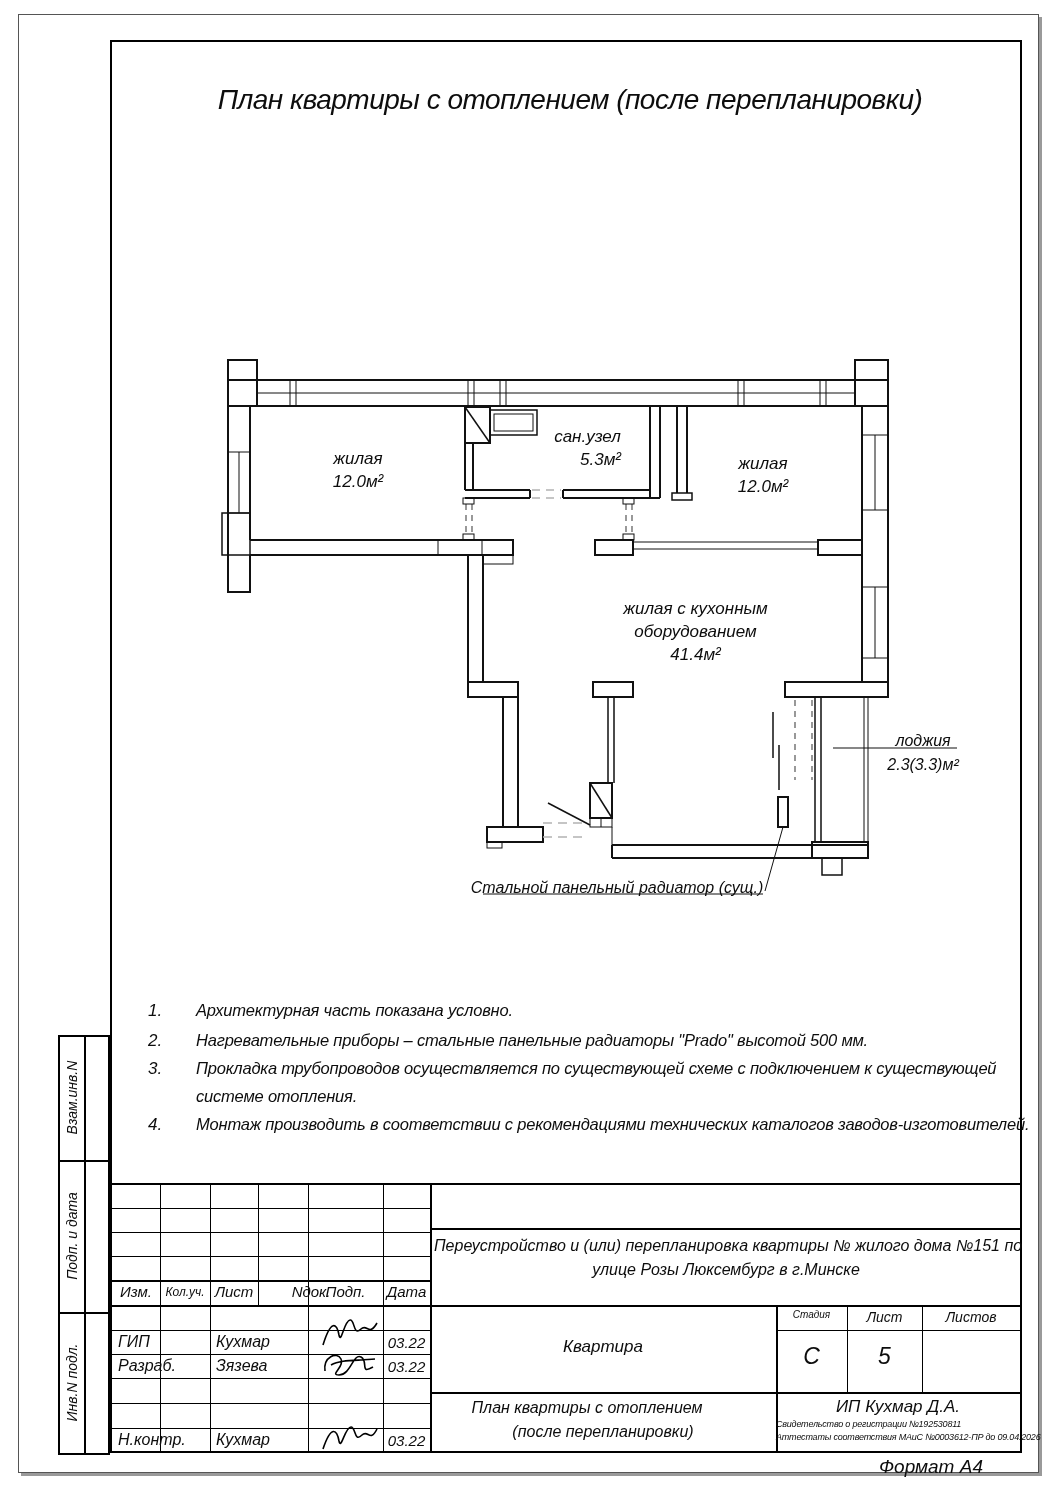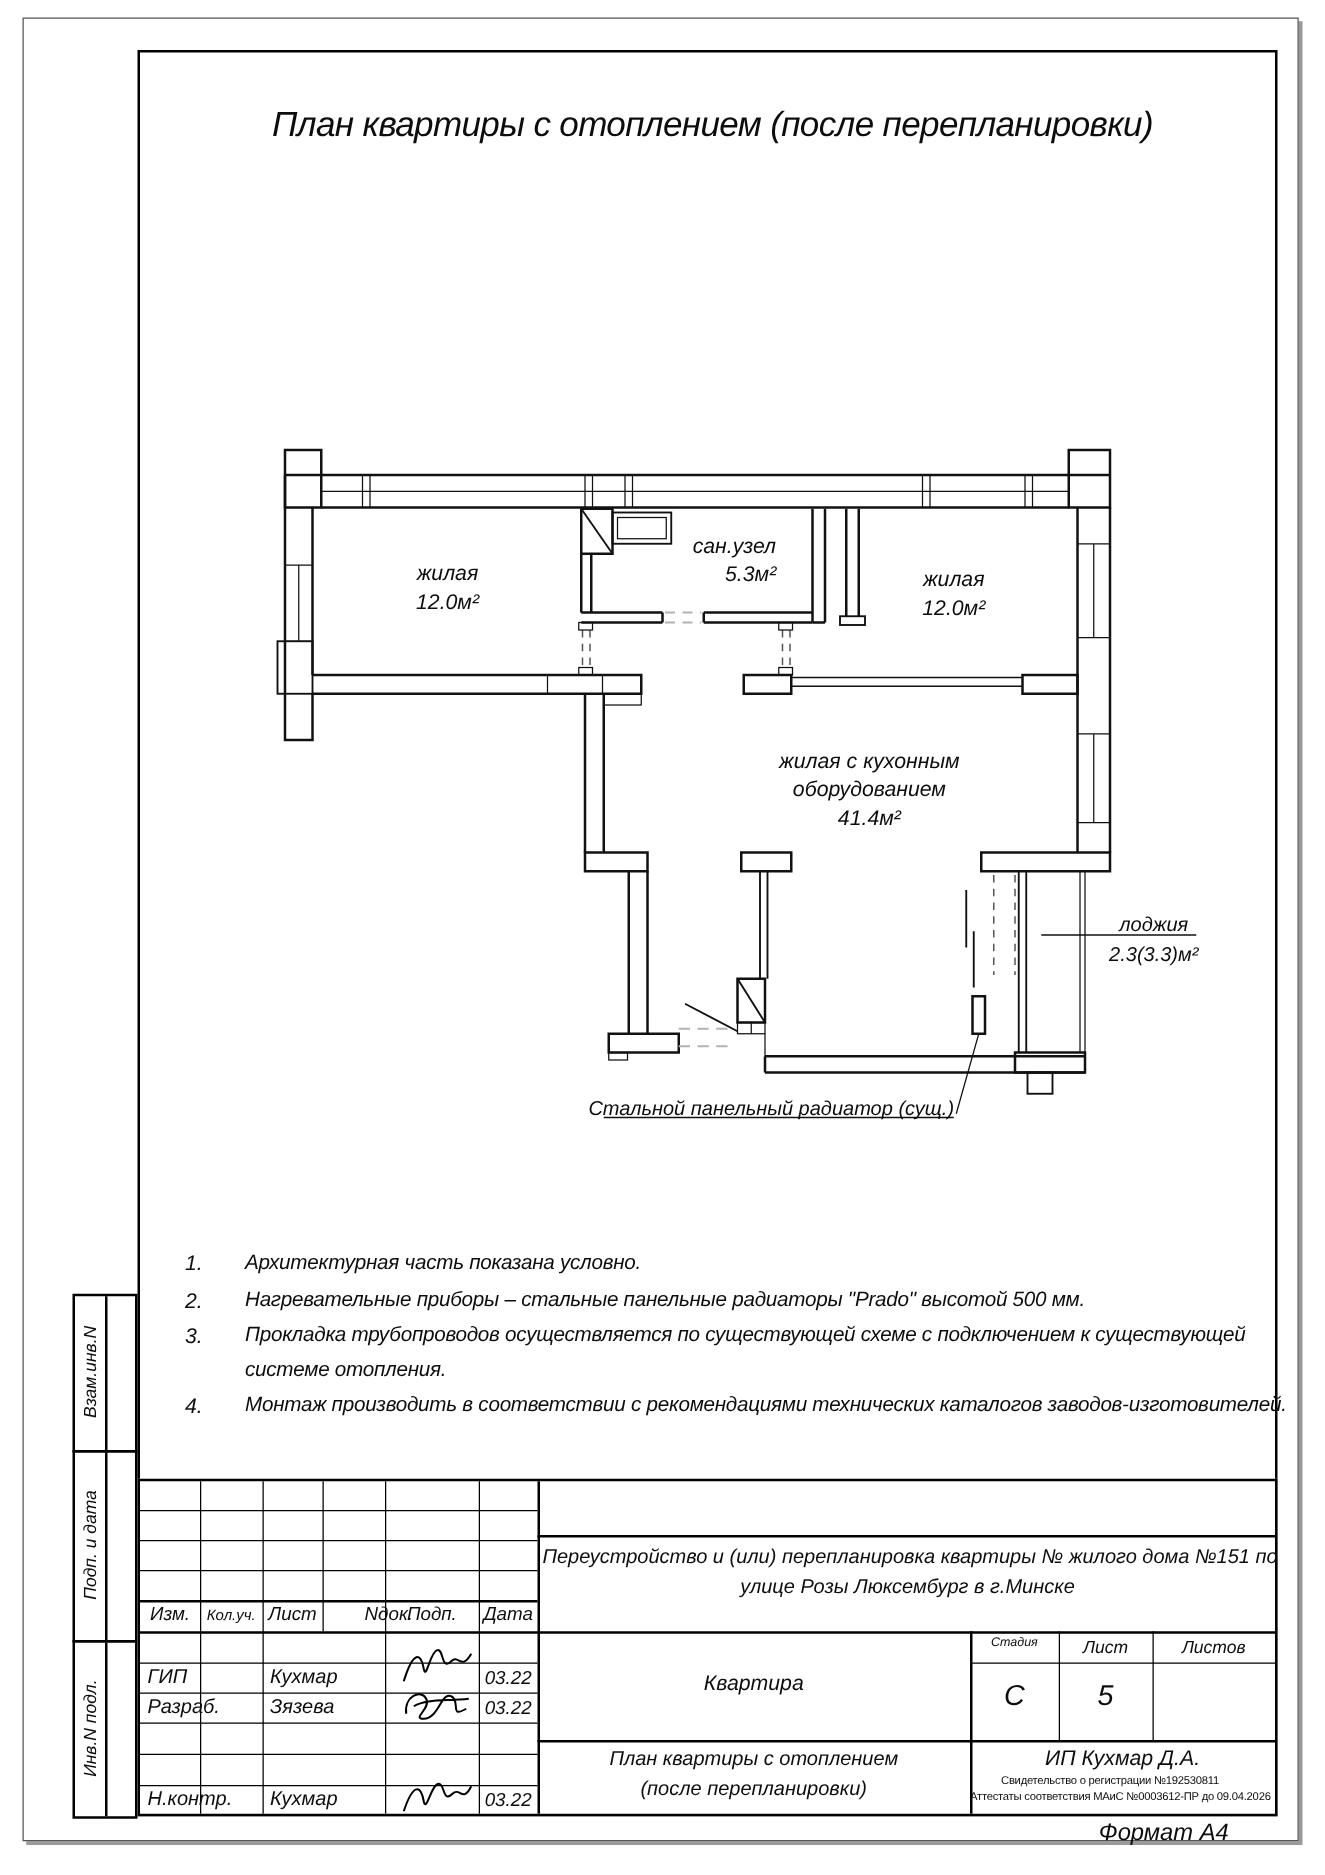--- a/index.html
+++ b/index.html
@@ -22,21 +22,21 @@
   .note-txt{position:absolute;left:196px;width:840px;font-style:italic;font-size:16.5px;white-space:nowrap;letter-spacing:-0.2px;}
   .tb{position:absolute;left:110px;top:1183px;width:912px;height:270px;border:2px solid #000;box-sizing:border-box;background:#fff;}
   .hl{position:absolute;height:1px;background:#000;}
   .hl2{position:absolute;height:2px;background:#000;}
   .vl{position:absolute;width:1px;background:#000;}
   .vl2{position:absolute;width:2px;background:#000;}
   .tcell{position:absolute;font-style:italic;font-size:15px;text-align:center;white-space:nowrap;}
   .tcell.small{font-size:12px;}
   .tname{position:absolute;font-style:italic;font-size:16px;white-space:nowrap;}
   .big{font-size:23px;}
-  .cert{position:absolute;font-size:9px;text-align:center;white-space:nowrap;width:224px;letter-spacing:-0.2px;}
+  .cert{position:absolute;font-style:italic;font-size:9px;white-space:nowrap;width:224px;letter-spacing:-0.2px;}
   svg{display:block;}
 </style>
 </head>
 <body>
 
 <div class="sheet">
 
   <div class="page"></div>
   <div class="frame"></div>
 
@@ -226,21 +226,21 @@
     <div class="tcell" style="left:322px;top:76px;width:584px;font-size:16px;">улице Розы Люксембург в г.Минске</div>
     <div class="tcell" style="left:318px;top:152px;width:346px;font-size:17px;">Квартира</div>
 
     <div class="tcell" style="left:664px;top:124px;width:71px;font-size:10px;">Стадия</div>
     <div class="tcell" style="left:735px;top:124px;width:75px;font-size:14px;">Лист</div>
     <div class="tcell" style="left:810px;top:124px;width:98px;font-size:14px;">Листов</div>
     <div class="tcell big" style="left:664px;top:158px;width:71px;">С</div>
     <div class="tcell big" style="left:735px;top:158px;width:75px;">5</div>
     <div class="tcell big" style="left:810px;top:158px;width:98px;"></div>
 
-    <div class="tcell" style="left:318px;top:214px;width:346px;font-size:16px;">План квартиры с отоплением</div>
+    <div class="tcell" style="left:302px;top:214px;width:346px;font-size:16px;">План квартиры с отоплением</div>
     <div class="tcell" style="left:318px;top:238px;width:346px;font-size:16px;">(после перепланировки)</div>
 
     <div class="tcell" style="left:664px;top:212px;width:244px;font-size:17px;">ИП Кухмар Д.А.</div>
     <div class="cert" style="left:664px;top:234px;">Свидетельство о регистрации №192530811</div>
     <div class="cert" style="left:664px;top:247px;">Аттестаты соответствия МАиС №0003612-ПР до 09.04.2026</div>
   </div>
 
   <div class="abs it" style="left:879px;top:1456px;font-size:19px;">Формат А4</div>
 
 </div>

